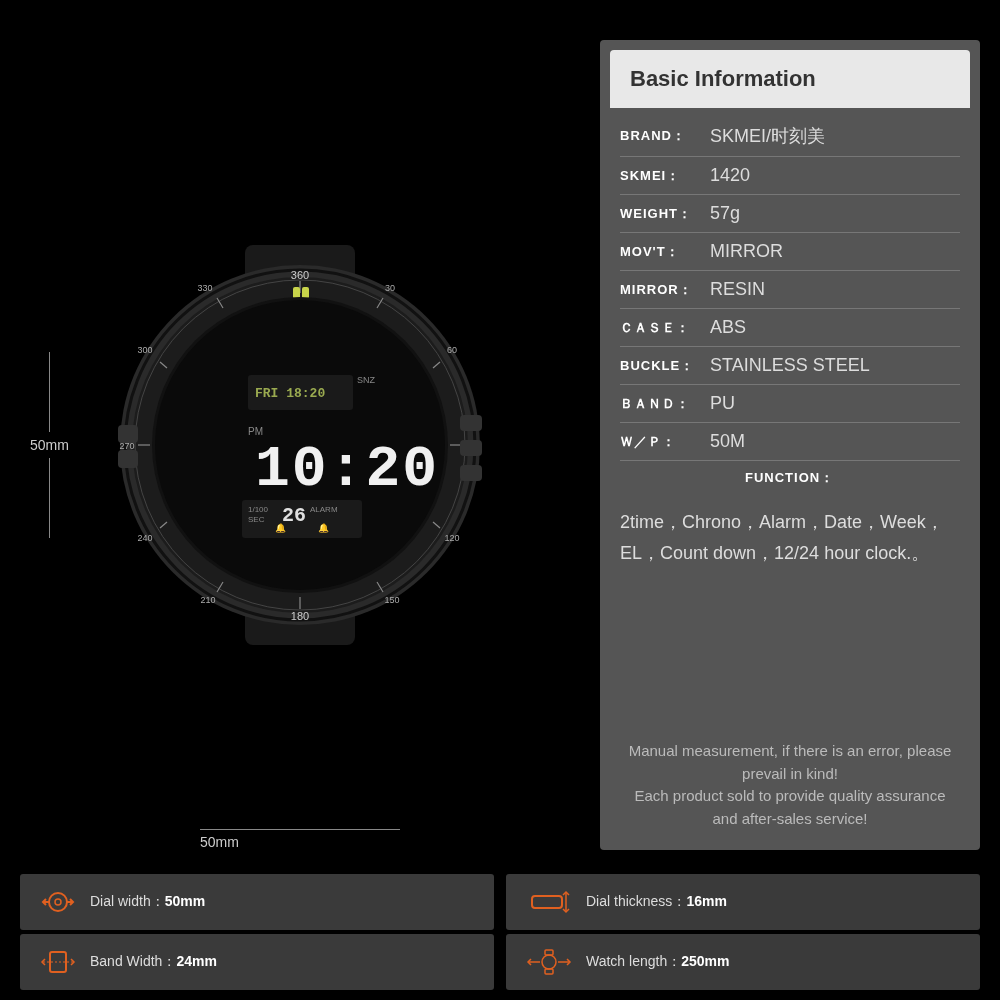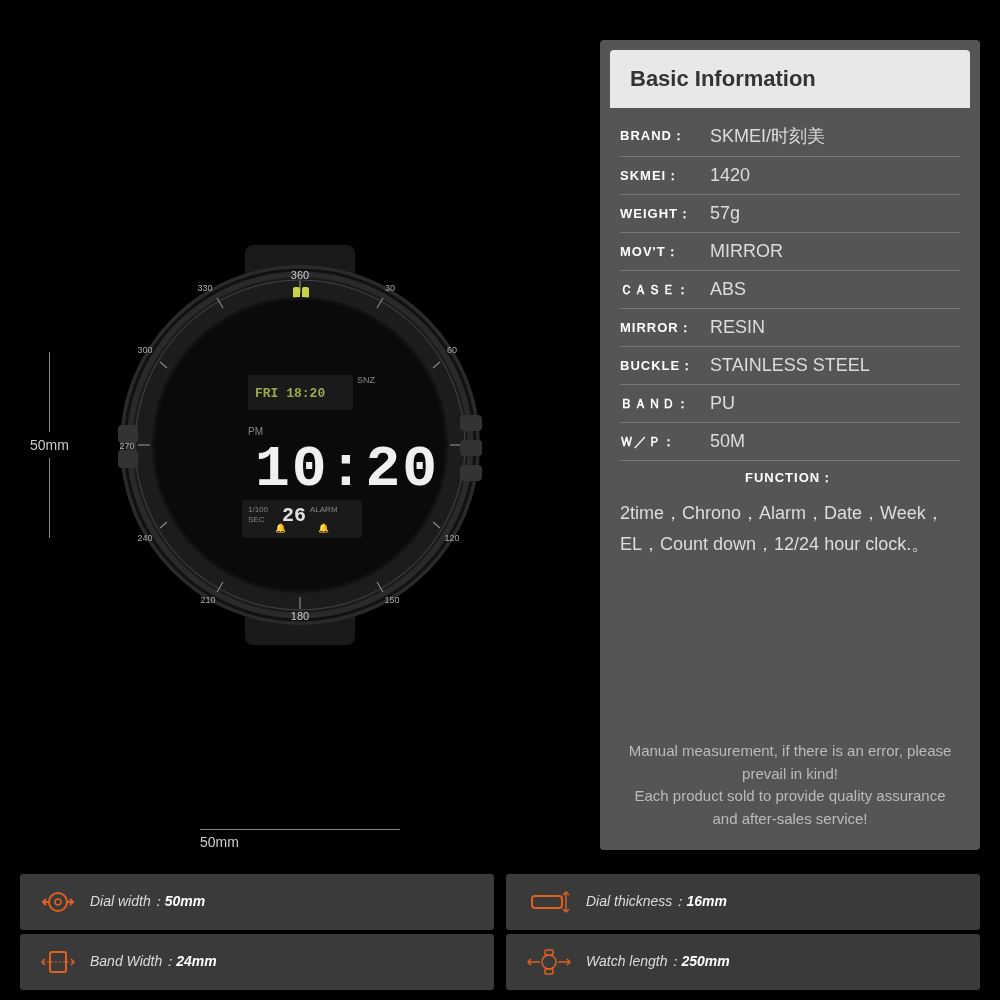--- a/index.html
+++ b/index.html
@@ -137,21 +137,20 @@
       display: flex;
       flex-direction: column;
       gap: 4px;
       padding: 4px 20px 10px 20px;
       background: #000;
     }
 
     .bar-row {
       display: flex;
       gap: 12px;
-      font-style: italic;
     }
 
     .bar-cell {
       flex: 1;
       background: #3a3a3a;
       border-radius: 3px;
       padding: 14px 20px;
       display: flex;
       align-items: center;
       gap: 14px;
@@ -295,41 +294,41 @@
         </div>
         <div class="info-row">
           <span class="info-label">WEIGHT：</span>
           <span class="info-value">57g</span>
         </div>
         <div class="info-row">
           <span class="info-label">MOV'T：</span>
           <span class="info-value">MIRROR</span>
         </div>
         <div class="info-row">
+          <span class="info-label">MIRROR：</span>
+          <span class="info-value">RESIN</span>
+        </div>
+        <div class="info-row">
           <span class="info-label">ＣＡＳＥ：</span>
           <span class="info-value">ABS</span>
         </div>
         <div class="info-row">
-          <span class="info-label">MIRROR：</span>
-          <span class="info-value">RESIN</span>
-        </div>
-        <div class="info-row">
           <span class="info-label">BUCKLE：</span>
           <span class="info-value">STAINLESS STEEL</span>
         </div>
         <div class="info-row">
           <span class="info-label">ＢＡＮＤ：</span>
           <span class="info-value">PU</span>
         </div>
         <div class="info-row">
           <span class="info-label">Ｗ／Ｐ：</span>
           <span class="info-value">50M</span>
         </div>
         <div class="info-row" style="border-bottom:none;flex-direction:column;">
-          <span class="info-label" style="margin-bottom:11px;">FUNCTION：</span>
+          <span class="info-label" style="margin-bottom:20px;">FUNCTION：</span>
           <span class="info-value" style="line-height:1.7;">2time，Chrono，Alarm，Date，Week，EL，Count down，12/24 hour clock.。</span>
         </div>
 
       </div>
 
       <div class="info-footer">
         <div>Manual measurement, if there is an error, please prevail in kind!</div>
         <div>Each product sold to provide quality assurance and after-sales service!</div>
       </div>
     </div>

